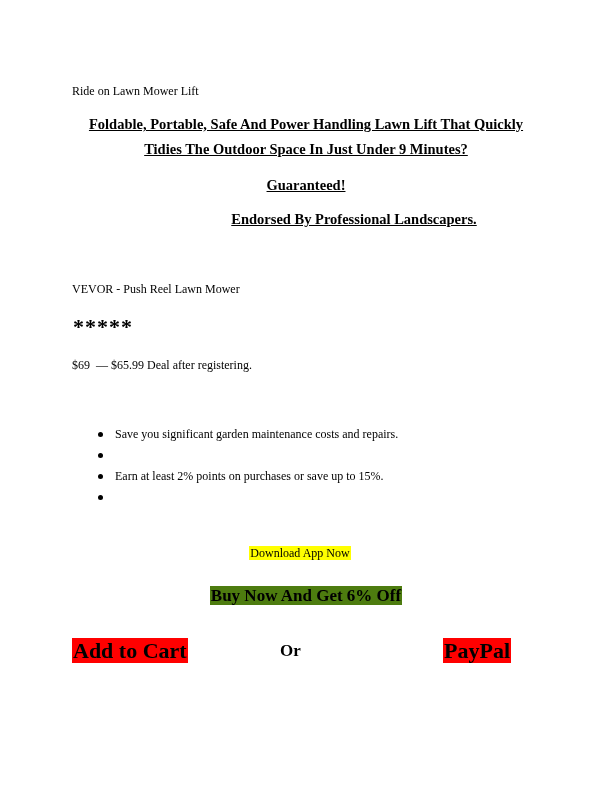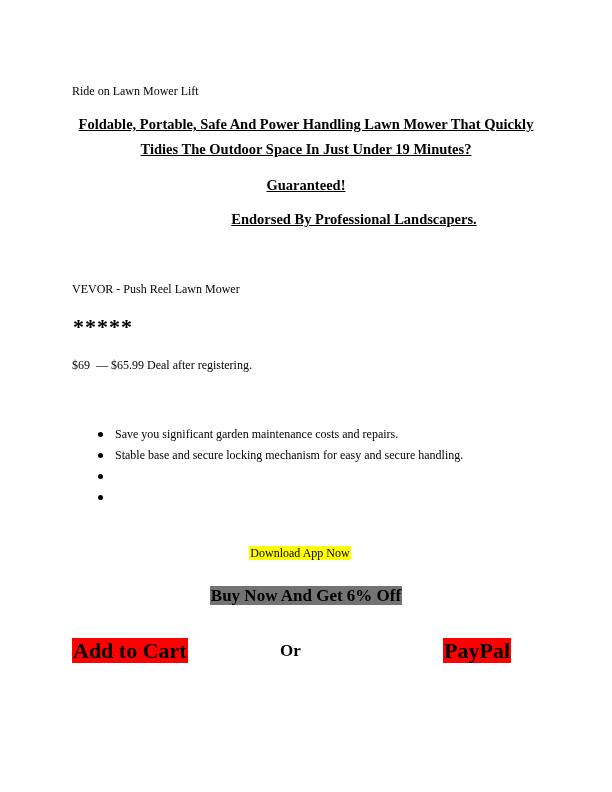--- a/index.html
+++ b/index.html
@@ -11,47 +11,47 @@
     .small { font-size: 12px; }
     .head {
       font-size: 14.5px; font-weight: bold; text-decoration: underline;
       left: 0; width: 612px; text-align: center;
     }
     .stars { font-size: 22px; font-weight: bold; letter-spacing: 1px; left: 73px; top: 314px; }
     ul.bullets { position: absolute; left: 72px; top: 418px; margin: 8px; padding: 0; list-style: none; }
     ul.bullets li { font-size: 12px; height: 21px; line-height: 16px; position: relative; padding-left: 35px; white-space: nowrap; }
     ul.bullets li .dot { position: absolute; left: 18px; top: 6px; width: 5px; height: 5px; border-radius: 50%; background: #000; }
     .hl-yellow { background: #ffff00; font-size: 12px; padding: 0 1px; }
-    .hl-green { background: #737373; font-size: 17px; font-weight: bold; padding: 0 1px; cursor: pointer; }
+    .hl-green { background: #4d7c0f; font-size: 17px; font-weight: bold; padding: 0 1px; cursor: pointer; }
     .hl-red { background: #ff0000; font-size: 22px; font-weight: bold; padding: 0 1px; cursor: pointer; line-height: 25px; }
     .or { font-size: 17px; font-weight: bold; }
   </style>
 </head>
 <body>
 
 <div>
 
   <div class="abs small" style="left:72px; top:84px;">Ride on Lawn Mower Lift</div>
 
-  <div class="abs head" style="top:116px;">Foldable, Portable, Safe And Power Handling Lawn Mower That Quickly</div>
-  <div class="abs head" style="top:141px;">Tidies The Outdoor Space In Just Under 19 Minutes?</div>
+  <div class="abs head" style="top:116px;">Foldable, Portable, Safe And Power Handling Lawn Lift That Quickly</div>
+  <div class="abs head" style="top:141px;">Tidies The Outdoor Space In Just Under 9 Minutes?</div>
 
   <div class="abs head" style="top:177px;">Guaranteed!</div>
   <div class="abs head" style="top:211px;margin-left:48px;">Endorsed By Professional Landscapers.</div>
 
   <div class="abs small" style="left:72px; top:282px;">VEVOR - Push Reel Lawn Mower</div>
 
   <div class="abs stars">*****</div>
 
   <div class="abs small" style="left:72px; top:358px; white-space:pre;">$69  — $65.99 Deal after registering.</div>
 
   <ul class="bullets">
     <li><span class="dot"></span><span>Save you significant garden maintenance costs and repairs.</span></li>
-    <li><span class="dot"></span><span>Stable base and secure locking mechanism for easy and secure handling.</span></li>
     <li><span class="dot"></span></li>
+    <li><span class="dot"></span><span>Earn at least 2% points on purchases or save up to 15%.</span></li>
     <li><span class="dot"></span></li>
   </ul>
 
   <div class="abs" style="left:0; width:600px; text-align:center; top:543px;">
     <span class="hl-yellow">Download App Now</span>
   </div>
 
   <div class="abs" style="left:0; width:612px; text-align:center; top:586px;">
     <span class="hl-green">Buy Now And Get 6% Off</span>
   </div>

